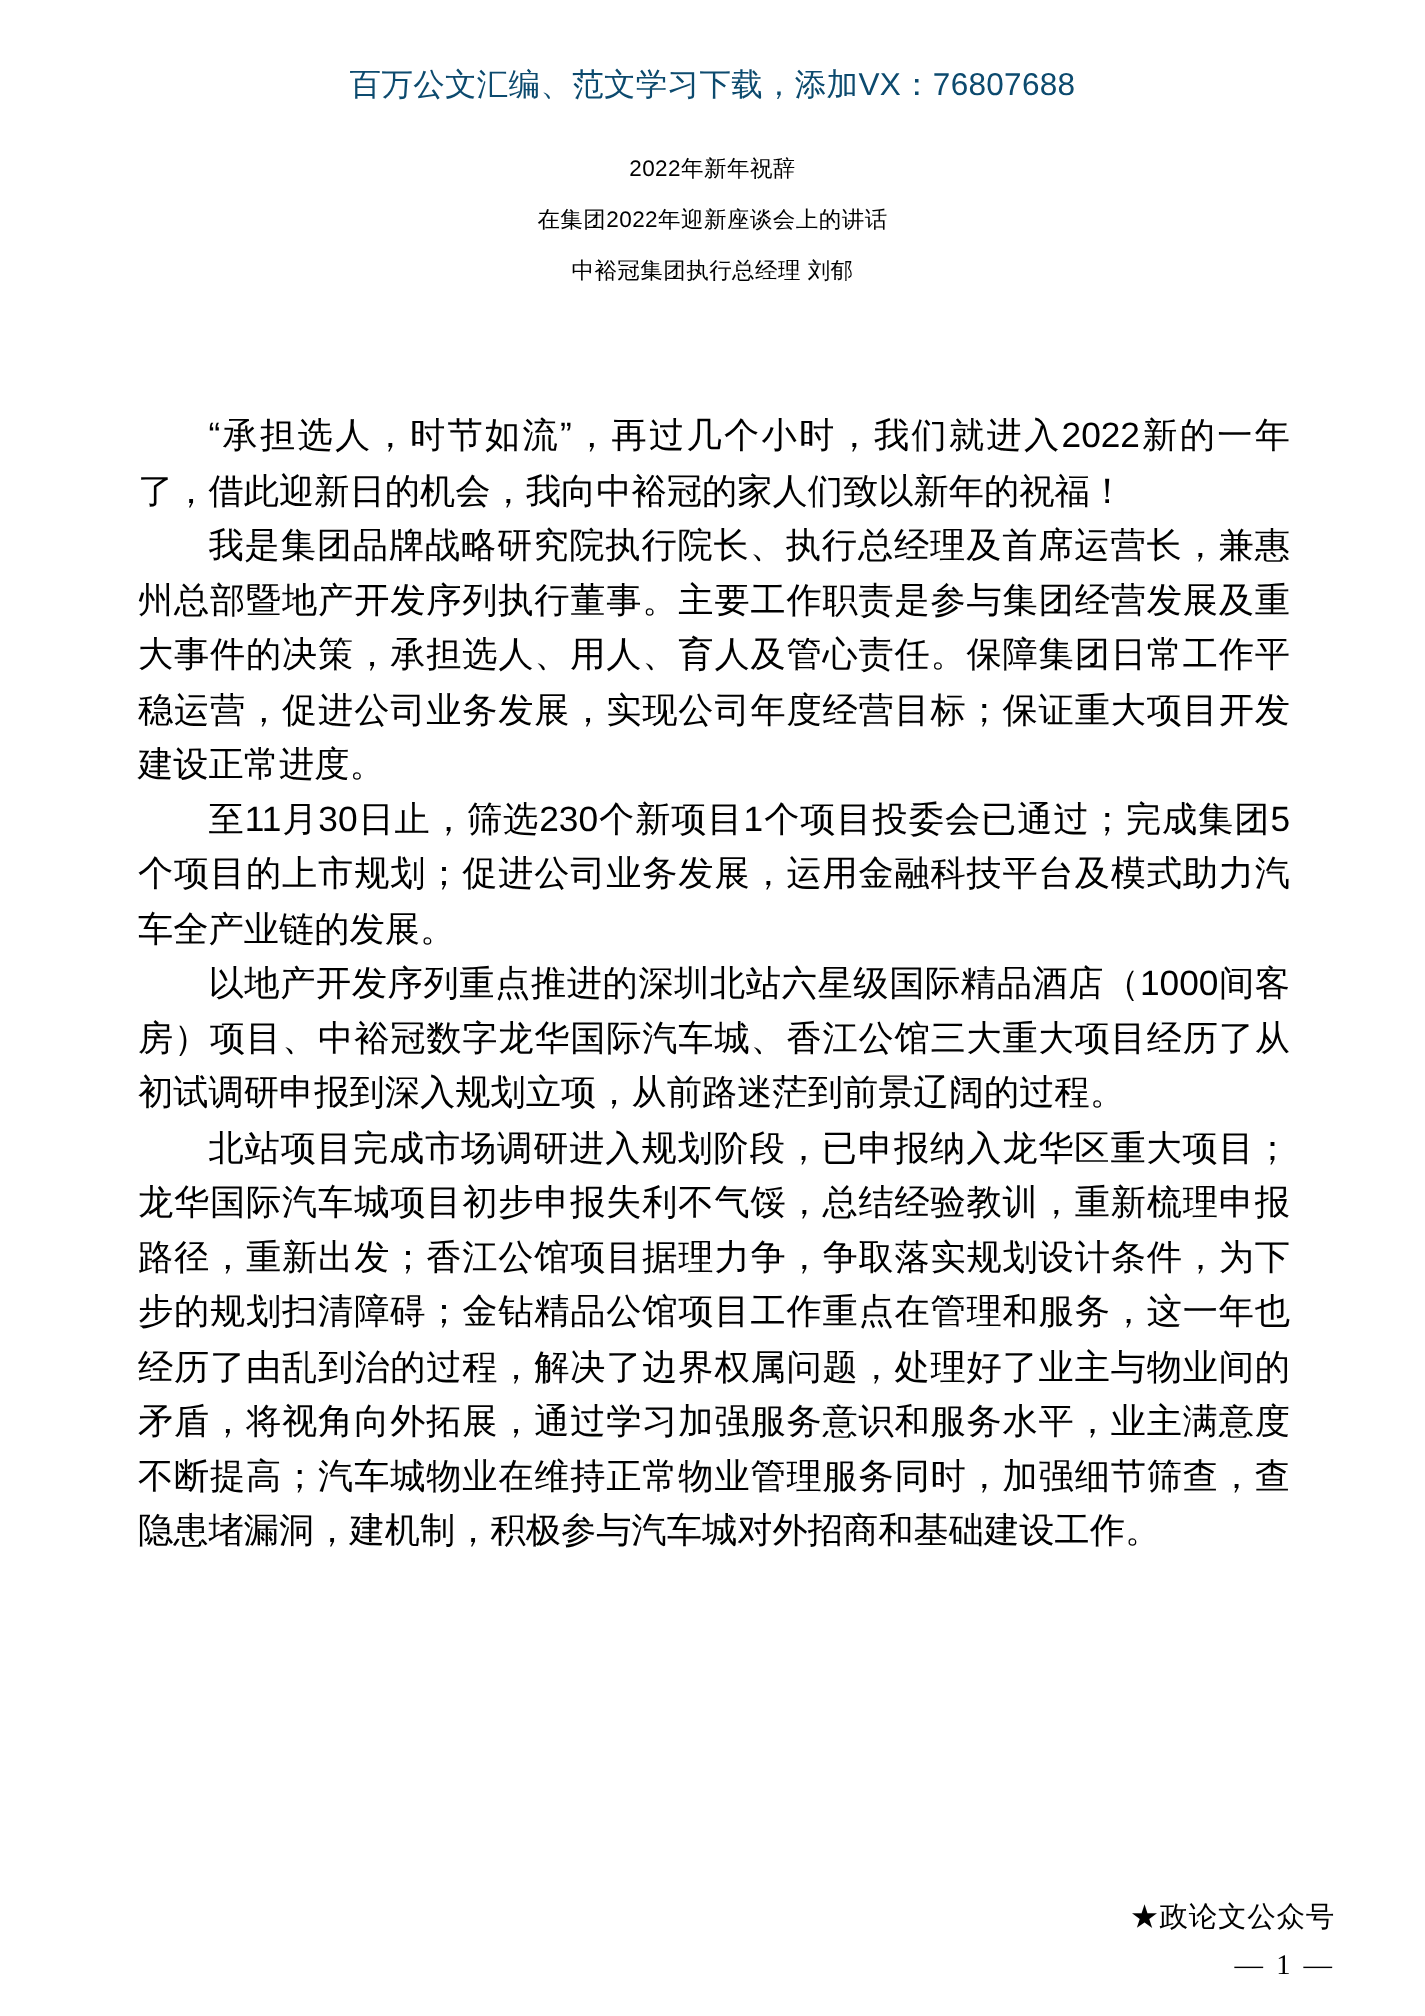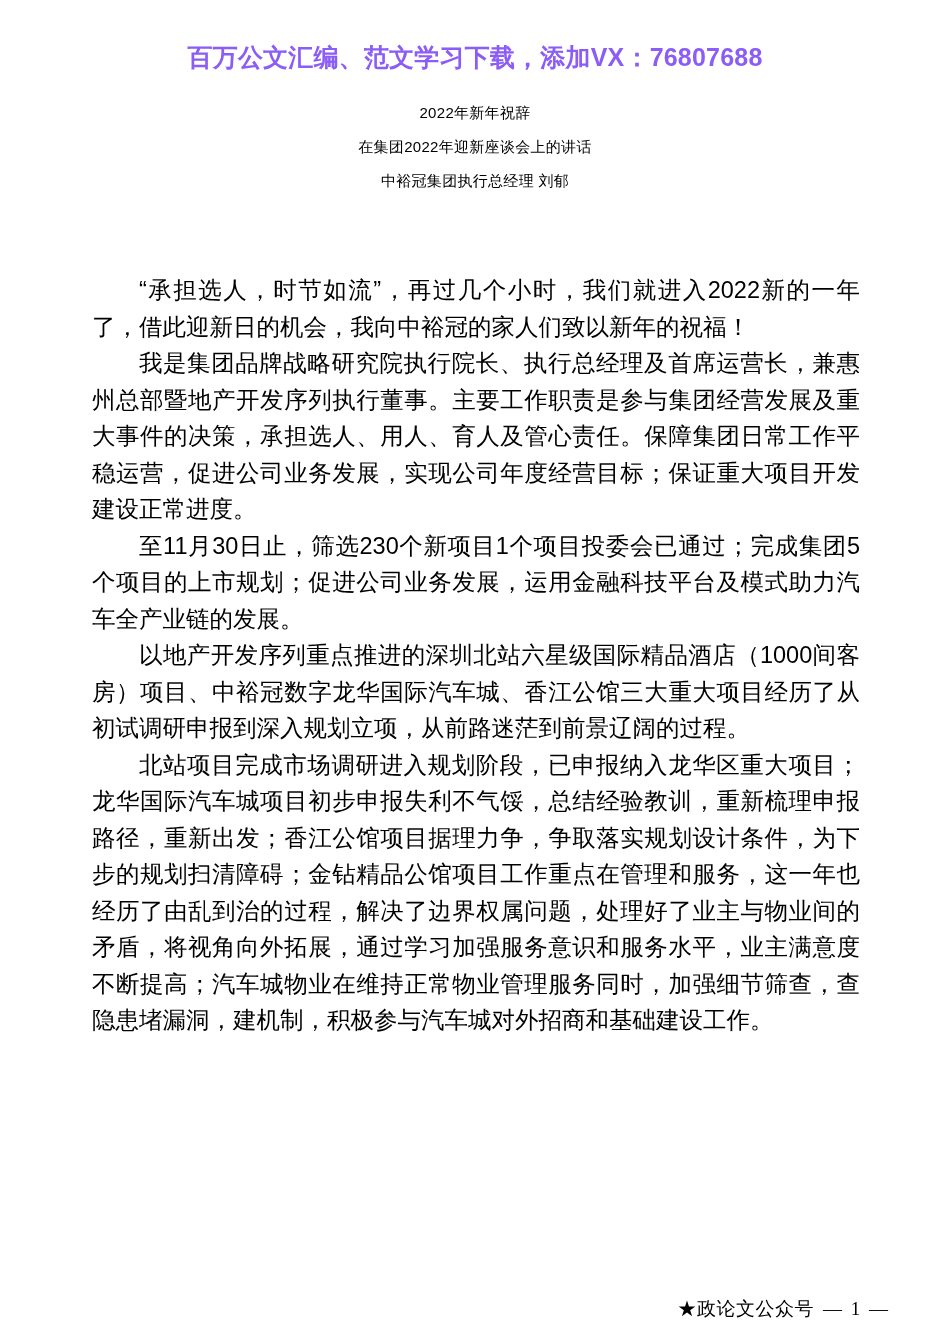--- a/index.html
+++ b/index.html
@@ -28,23 +28,23 @@
   .promo-banner {
     position: absolute;
     top: 40px;
     left: 0;
     width: 950px;
     text-align: center;
     line-height: 34px;
     white-space: nowrap;
   }
   .promo-text {
-    color: #8b5cf6;
-    font-size: 25px;
-    font-weight: bold;
+    color: #0c4a6e;
+    font-size: 21px;
+    font-weight: normal;
     letter-spacing: 0.2px;
     font-family: "Liberation Sans", "DejaVu Sans", sans-serif;
   }
 
   
   .title-block {
     position: absolute;
     top: 96px;
     left: 0;
     width: 950px;
@@ -82,23 +82,24 @@
     bottom: 22px;
     left: 0;
     width: 950px;
     height: 30px;
   }
   .footer-inner {
     position: absolute;
     right: 60px;
     bottom: 0;
     display: flex;
-    align-items: center;
+    align-items: flex-end;
     gap: 9px;
     white-space: nowrap;
+    flex-direction: column;
   }
   .footer-mark {
     font-family: "Liberation Serif", "DejaVu Serif", serif;
     font-size: 19px;
     color: #000;
     letter-spacing: 0.5px;
   }
   .footer-page {
     font-family: "Liberation Serif", "DejaVu Serif", serif;
     font-size: 19px;

